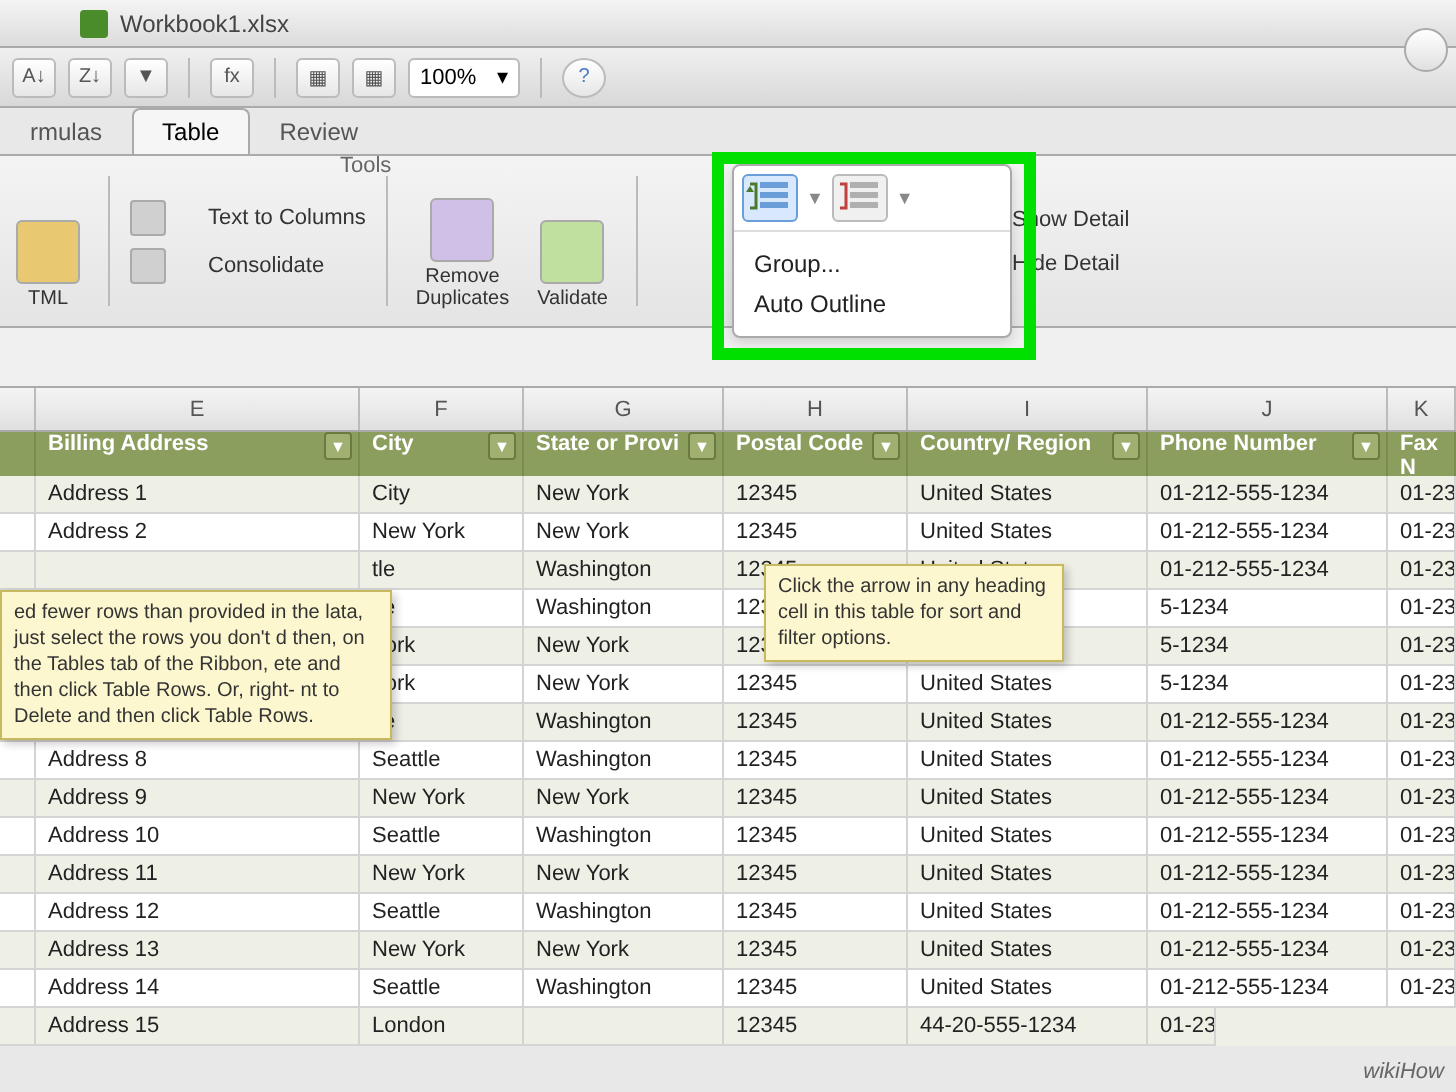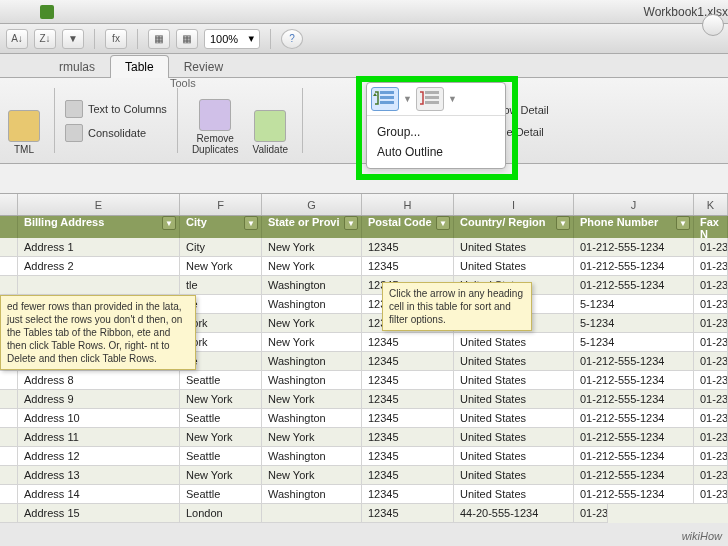--- a/index.html
+++ b/index.html
@@ -1,37 +1,37 @@
 <!DOCTYPE html>
 <html><head>
 <meta charset="utf-8">
 <style>
 * { margin: 0; padding: 0; box-sizing: border-box; font-family: "Lucida Grande", Arial, sans-serif; font-size: 11px; }
 body { background: #e8e8e8; width: 728px; height: 546px; overflow: hidden; position: relative; }
 
-.titlebar { height: 24px; background: linear-gradient(#f4f4f4, #dcdcdc); display: flex; align-items: center; justify-content: space-between; border-bottom: 1px solid #aaa; position: relative; padding-left: 40px; }
+.titlebar { height: 24px; background: linear-gradient(#f4f4f4, #dcdcdc); display: flex; align-items: center; justify-content: flex-start; border-bottom: 1px solid #aaa; position: relative; padding-left: 40px; }
 .titlebar .doc-icon { width: 14px; height: 14px; background: #4a8c2a; margin-right: 6px; border-radius: 2px; }
 .titlebar .title { font-size: 12px; color: #444; }
 
 .quickbar { height: 30px; background: linear-gradient(#f0f0f0, #d8d8d8); display: flex; align-items: center; padding: 0 6px; border-bottom: 1px solid #aaa; gap: 6px; }
 .qbtn { width: 22px; height: 20px; border: 1px solid #bbb; border-radius: 3px; background: linear-gradient(#fff,#e6e6e6); display: flex; align-items: center; justify-content: center; font-size: 10px; color: #555; }
 .zoom { width: 56px; height: 20px; border: 1px solid #bbb; border-radius: 3px; background: #fff; display: flex; align-items: center; padding: 0 5px; font-size: 11px; }
 .divider-v { width: 1px; height: 20px; background: #bbb; margin: 0 4px; }
 
-.tabbar { height: 24px; background: #e8e8e8; display: flex; align-items: center; border-bottom: 1px solid #aaa; padding-left: 44px; }
+.tabbar { height: 24px; background: #e8e8e8; display: flex; align-items: flex-start; border-bottom: 1px solid #aaa; }
 .tab { padding: 4px 14px; font-size: 12px; color: #555; border: 1px solid transparent; border-bottom: none; margin-bottom: -1px; border-radius: 4px 4px 0 0; }
 .tab.active { background: #f6f6f6; border-color: #aaa; color: #000; }
 
 .ribbon { height: 86px; background: linear-gradient(#f4f4f4,#e4e4e4); border-bottom: 1px solid #aaa; position: relative; padding: 4px 4px; display: flex; gap: 6px; }
 .ribbon-group-label { position: absolute; top: -1px; left: 170px; font-size: 11px; color: #666; }
 .rgroup { display: flex; flex-direction: column; align-items: center; justify-content: flex-end; padding: 4px; gap: 2px; }
 .rgroup .big-icon { width: 32px; height: 32px; background: #d0d0d0; border: 1px solid #aaa; border-radius: 3px; }
 .rgroup .label { font-size: 10px; color: #333; text-align: center; line-height: 1.1; }
 .rgroup-row { display: flex; flex-direction: column; gap: 6px; justify-content: center; }
-.rgroup-row .item { display: flex; align-items: center; gap: 5px; font-size: 11px; color: #333; }
+.rgroup-row .item { display: flex; align-items: center; gap: 21px; font-size: 11px; color: #333; }
 .rgroup-row .item .small-icon { width: 18px; height: 18px; background: #d0d0d0; border: 1px solid #aaa; border-radius: 2px; }
 .ribbon-sep { width: 1px; background: #bbb; margin: 6px 4px; }
 
 .detail-col { display: flex; flex-direction: column; gap: 6px; justify-content: center; font-size: 11px; color: #333; }
 .detail-col .item { display: flex; align-items: center; gap: 5px; }
 .detail-col .item .small-icon { width: 16px; height: 16px; background: #d0d0d0; border: 1px solid #aaa; border-radius: 2px; }
 
 .highlight-box { position: absolute; top: 76px; left: 356px; width: 162px; height: 104px; border: 6px solid #00e000; background: transparent; z-index: 50; pointer-events: none; }
 .group-menu { position: absolute; top: 82px; left: 366px; width: 140px; background: #fff; border: 1px solid #aaa; border-radius: 4px; box-shadow: 0 2px 6px rgba(0,0,0,0.15); z-index: 40; }
 .group-menu .top-row { display: flex; align-items: center; padding: 4px; gap: 4px; border-bottom: 1px solid #ddd; }

